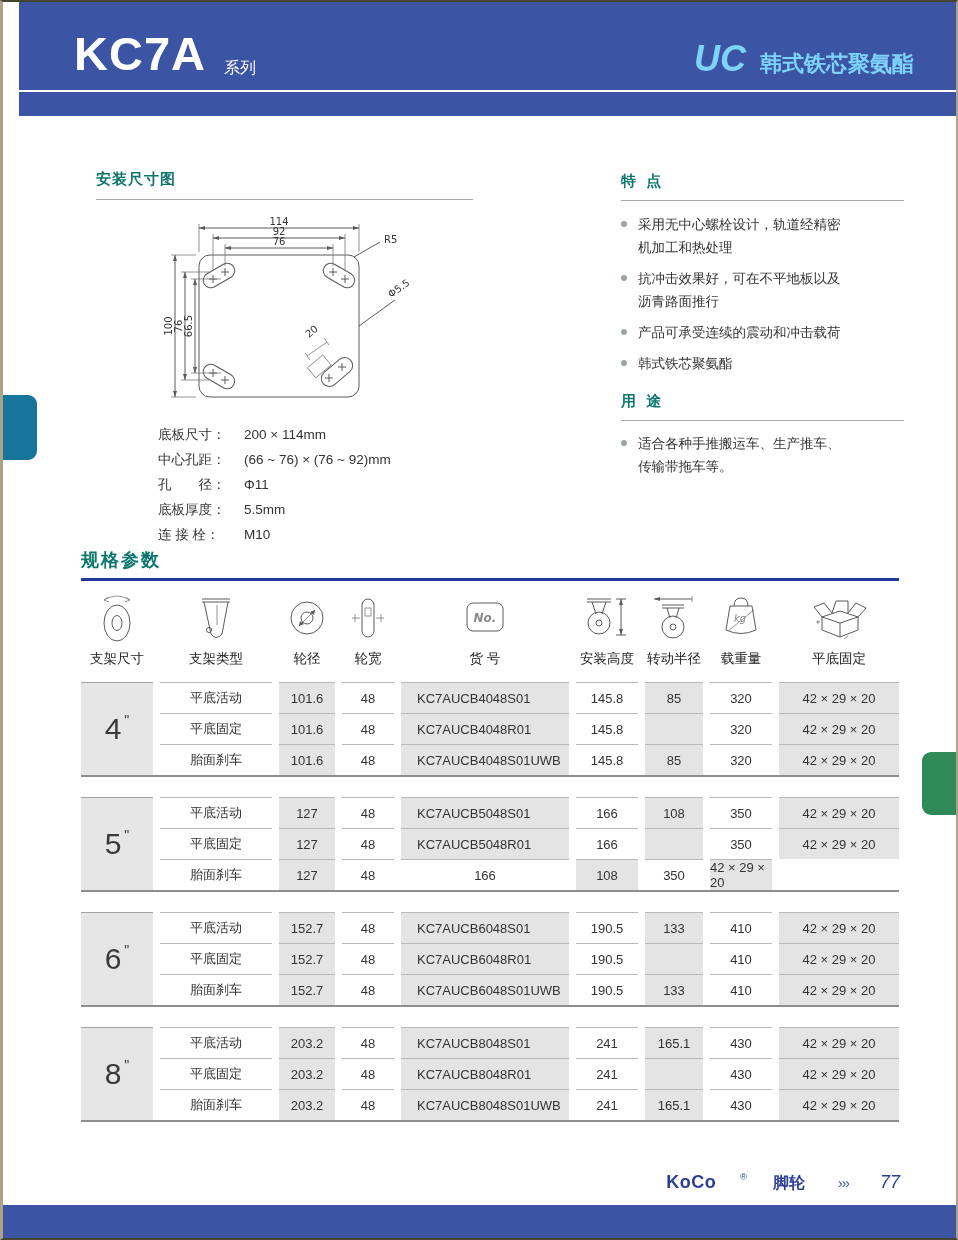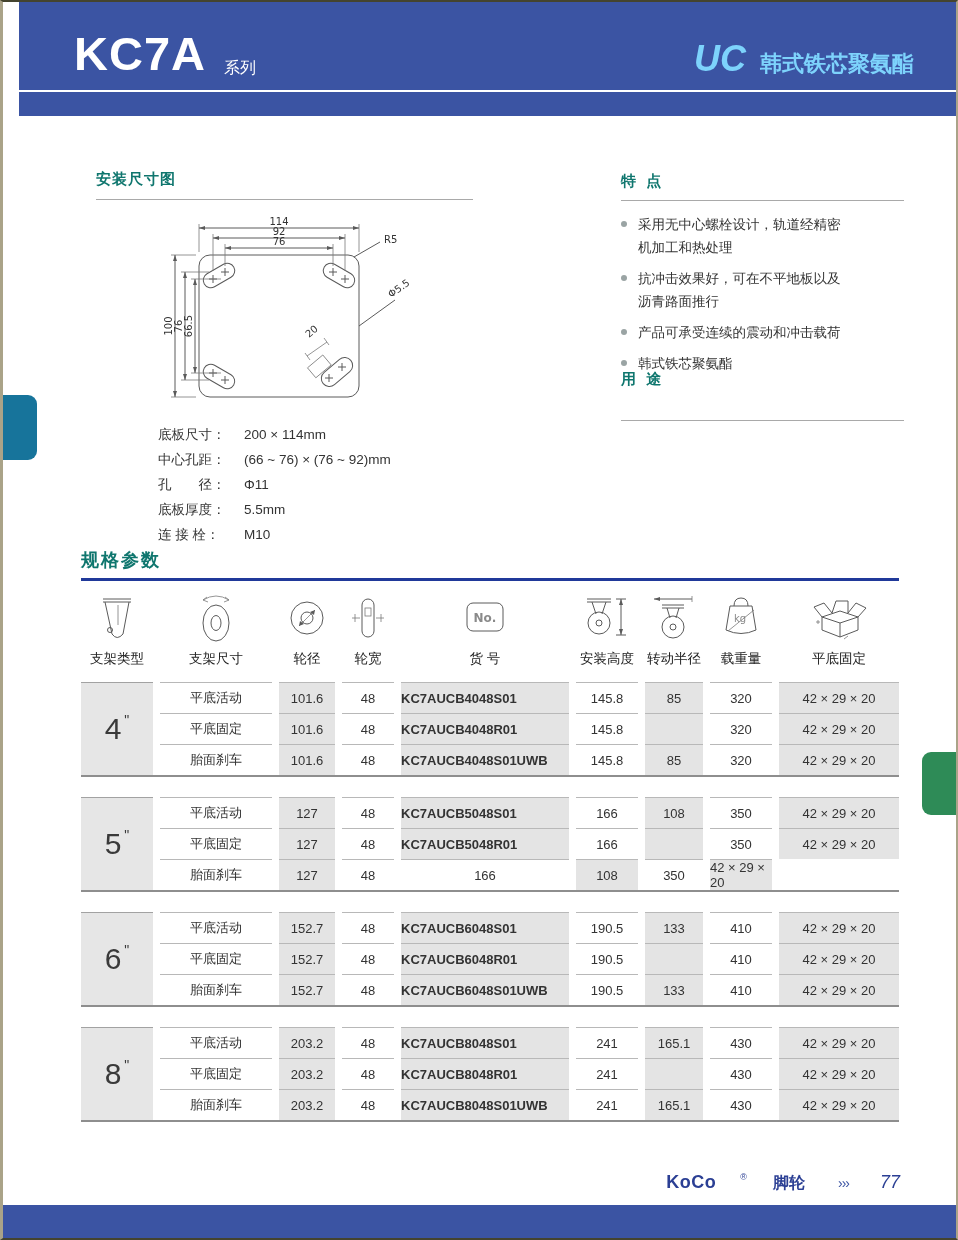--- a/index.html
+++ b/index.html
@@ -31,27 +31,27 @@
   .blist{position:absolute;width:300px;}
   .blist .bi{position:relative;padding-left:17px;width:208px;line-height:23px;font-size:13.5px;color:#333;margin-bottom:8px;}
   .blist .dot{position:absolute;left:0;top:8px;width:6px;height:6px;border-radius:50%;background:#9aa4a4;}
   
   .tab-l{position:absolute;left:0;top:393px;width:34px;height:65px;background:#17749b;border-radius:0 9px 9px 0;}
   .tab-r{position:absolute;right:0;top:750px;width:34px;height:63px;background:#2e8b57;border-radius:9px 0 0 9px;}
   
   .tgrid{display:grid;grid-template-columns:72px 112px 56px 52px 168px 62px 58px 62px 120px;column-gap:7px;}
   .thead{position:absolute;left:78px;top:588px;width:818px;}
   .thead .col{display:flex;flex-direction:column;align-items:center;justify-content:flex-end;height:78px;}
-  .thead .ic{height:56px;display:flex;align-items:center;justify-content:flex-end;}
+  .thead .ic{height:56px;display:flex;align-items:center;justify-content:flex-end;font-style:italic;}
   .thead .cl{font-size:13.5px;color:#222;margin-top:4px;white-space:nowrap;}
   .tbody{position:absolute;left:78px;top:680px;width:818px;}
   .grp{border-bottom:2px solid #8e8e8e;margin-bottom:20px;grid-auto-rows:31px;}
   .cell{display:flex;align-items:center;justify-content:center;font-size:13px;color:#333;border-top:1px solid #b8b8b8;}
   .cell.g{background:#e4e4e4;}
-  .cell.no{justify-content:flex-start;padding-left:0;font-weight:bold;}
+  .cell.no{justify-content:flex-start;padding-left:16px;}
   .cell.sz{grid-row:1 / span 3;background:#e6e6e6;border-top:1px solid #a2a2a2;}
   .cell.sz .num{font-size:30px;color:#3a3a3a;}
   .cell.sz .in{font-size:14px;color:#3a3a3a;position:relative;top:-9px;margin-left:3px;}
   
   .flogo{position:absolute;right:56px;top:1170px;display:flex;align-items:baseline;color:#2b3f94;gap:24px;}
   .flogo .b{font-size:18px;font-weight:bold;letter-spacing:0.5px;}
   .flogo .rg{font-size:9px;position:relative;top:-8px;}
   .flogo .cn{font-size:16px;font-weight:bold;margin-left:2px;}
   .flogo .ar{font-size:14px;margin:0 7px 0 9px;letter-spacing:-1px;color:#3b54a3;}
   .flogo .pg{font-size:18px;font-style:italic;}
@@ -152,51 +152,54 @@
 
   <div class="h-navy" style="left:618px;top:170px;font-size:15px;letter-spacing:3px;text-align:right;">特 点</div>
   <div class="rule" style="left:618px;top:198px;width:283px;"></div>
   <div class="blist" style="left:618px;top:211px;">
     <div class="bi"><span class="dot"></span><span>采用无中心螺栓设计，轨道经精密机加工和热处理</span></div>
     <div class="bi"><span class="dot"></span><span>抗冲击效果好，可在不平地板以及沥青路面推行</span></div>
     <div class="bi"><span class="dot"></span><span>产品可承受连续的震动和冲击载荷</span></div>
     <div class="bi"><span class="dot"></span><span>韩式铁芯聚氨酯</span></div>
   </div>
 
-  <div class="h-navy" style="left:618px;top:368px;font-size:15px;letter-spacing:3px;">用 途</div>
+  <div class="h-navy" style="left:618px;top:390px;font-size:15px;letter-spacing:3px;">用 途</div>
   <div class="rule" style="left:618px;top:418px;width:283px;"></div>
+  <div class="blist" style="left:618px;top:430px;">
+    <div class="bi"><span class="dot"></span><span>适合各种手推搬运车、生产推车、传输带拖车等。</span></div>
+  </div>
 
   <div class="tab-l"></div>
   <div class="tab-r"></div>
 
   <div class="h-navy" style="left:78px;top:546px;font-size:18px;letter-spacing:2px;">规格参数</div>
   <div style="position:absolute;left:78px;top:576px;width:818px;height:3px;background:#20399a;"></div>
 
   <div class="thead tgrid">
+    <div class="col">
+        <div class="ic">
+      <svg width="44" height="52" viewBox="0 0 44 52">
+            <path class="thin" d="M9 8 Q22 0 35 8"></path>
+            <path class="thin" d="M9 8 l4 -3 M9 8 l5 2 M35 8 l-4 -3 M35 8 l-5 2"></path>
+            <ellipse class="ln" cx="22" cy="31" rx="13" ry="18"></ellipse>
+            <ellipse class="ln" cx="22" cy="31" rx="5" ry="7.5"></ellipse>
+          </svg>
+    </div>
+        <div class="cl">支架尺寸</div>
+      </div>
     <div class="col">
         <div class="ic">
       <svg width="44" height="52" viewBox="0 0 44 52">
             <path class="ln" d="M8 7 H36 M8 10 H36"></path>
             <path class="ln" d="M10 10 L17 42 Q22 49 28 42 L34 10"></path>
             <circle class="ln" cx="15" cy="38" r="2.5"></circle>
             <path class="thin" d="M23 13 V33"></path>
           </svg>
     </div>
         <div class="cl">支架类型</div>
-      </div>
-    <div class="col">
-        <div class="ic">
-      <svg width="44" height="52" viewBox="0 0 44 52">
-            <path class="thin" d="M9 8 Q22 0 35 8"></path>
-            <path class="thin" d="M9 8 l4 -3 M9 8 l5 2 M35 8 l-4 -3 M35 8 l-5 2"></path>
-            <ellipse class="ln" cx="22" cy="31" rx="13" ry="18"></ellipse>
-            <ellipse class="ln" cx="22" cy="31" rx="5" ry="7.5"></ellipse>
-          </svg>
-    </div>
-        <div class="cl">支架尺寸</div>
       </div>
     <div class="col">
         <div class="ic">
       <svg width="44" height="48" viewBox="0 0 44 48">
             <circle class="ln" cx="22" cy="24" r="16"></circle>
             <circle class="ln" cx="22" cy="24" r="6"></circle>
             <path class="thin" d="M14 32 L30 16"></path>
             <polygon class="arr" points="14,32 15,27 19,30"></polygon>
             <polygon class="arr" points="30,16 29,21 25,18"></polygon>
           </svg>

